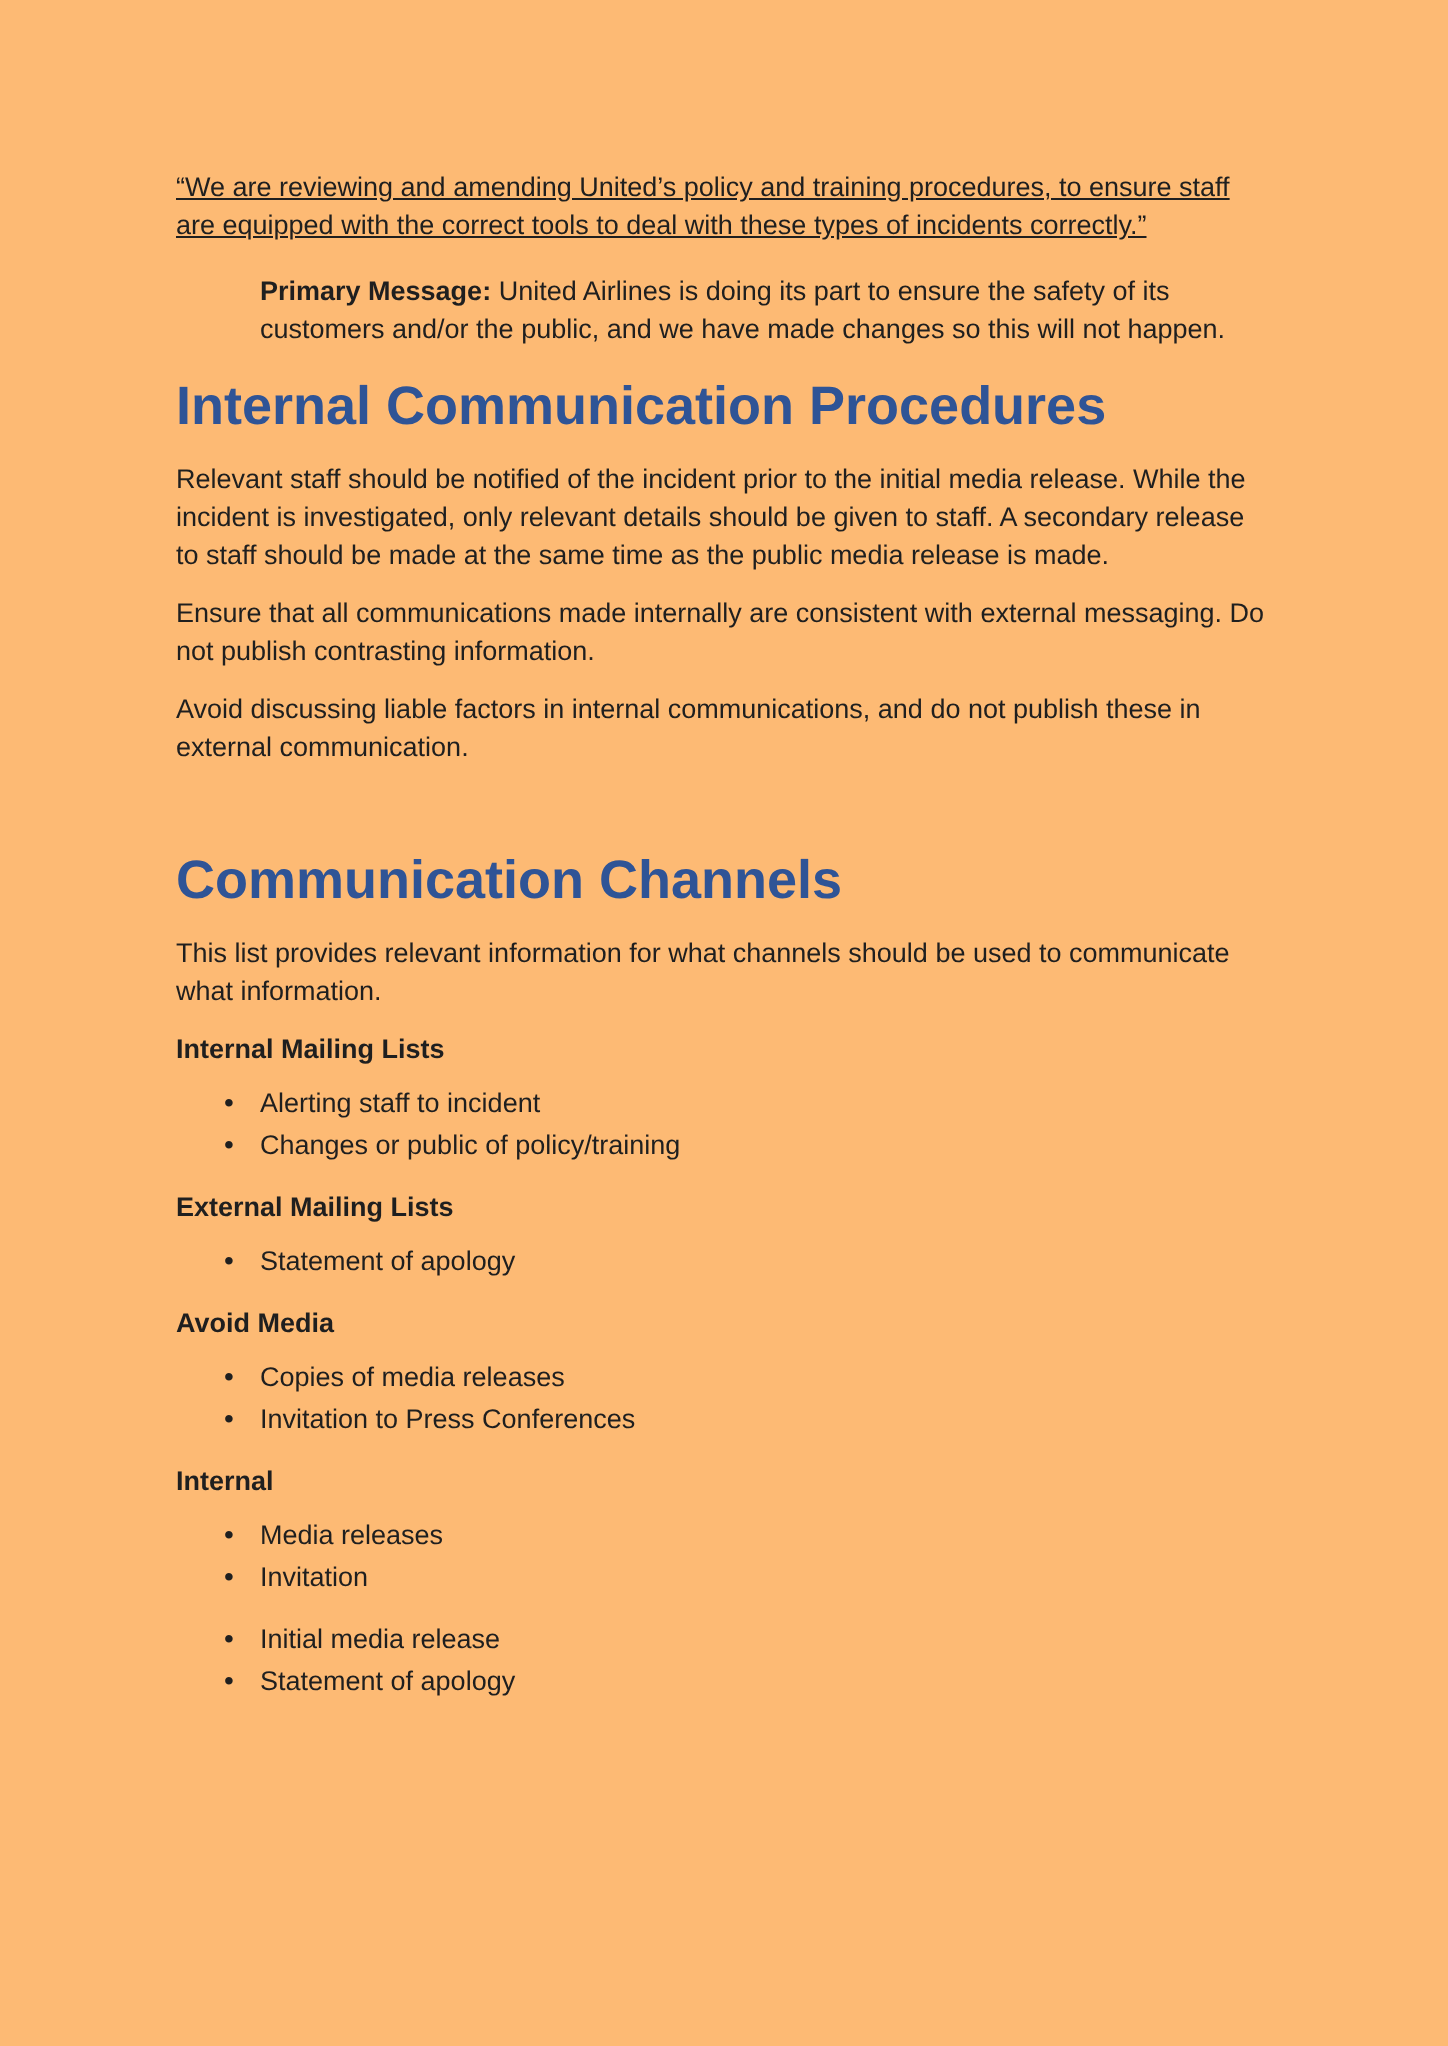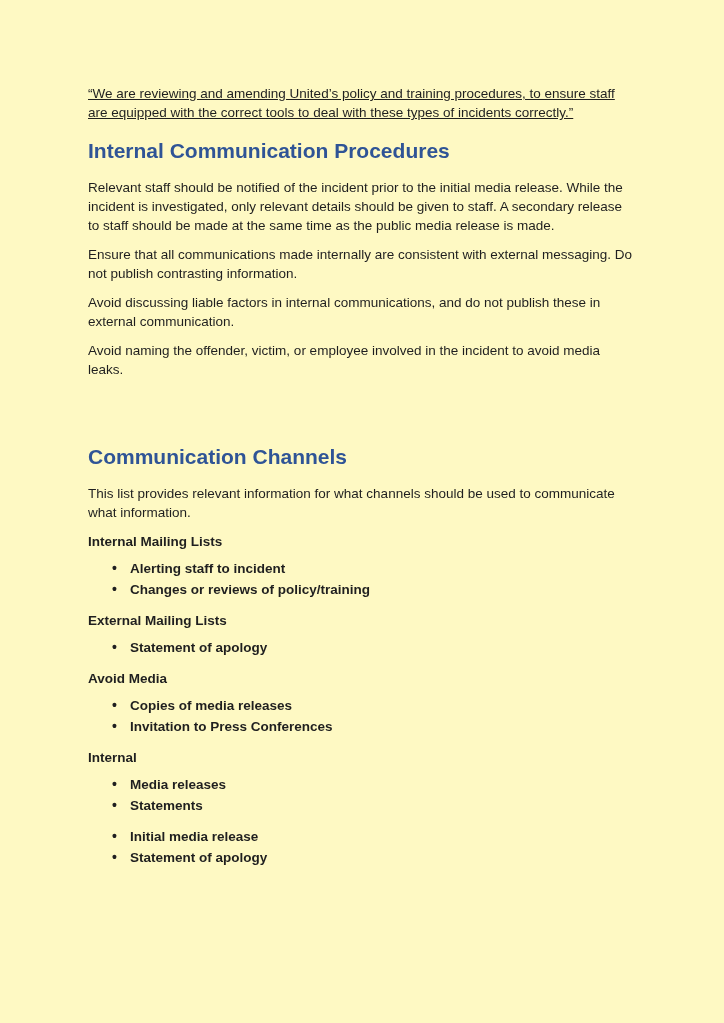--- a/index.html
+++ b/index.html
@@ -1,52 +1,51 @@
 <!DOCTYPE html>
 <html><head>
 <meta charset="utf-8">
 <style>
   html, body { margin: 0; padding: 0; background: #ffffff; }
   .page {
     width: 724px;
     height: 1023px;
-    background: #fef9c3;
+    background: #fdba74;
     box-sizing: border-box;
     padding: 84px 88px 0 88px;
     font-family: "Liberation Sans", sans-serif;
     font-size: 13.5px;
     line-height: 19px;
     color: #1f1f1f;
     overflow: hidden;
   }
   p { margin: 0 0 10px 0; }
   .quote {
     text-decoration: underline;
     margin-bottom: 14px;
   }
   .indented { margin-left: 42px; margin-bottom: 10px; }
   .run-in-label { font-weight: bold; }
   h1 {
     font-family: "Liberation Sans", sans-serif;
     color: #2F5496;
-    font-size: 21px;
+    font-size: 27px;
     line-height: 26px;
     font-weight: bold;
     margin: 16px 0 14px 0;
   }
-  h1.section-gap { margin-top: 65px; }
+  h1.section-gap { margin-top: 44px; }
   .group-title {
     font-weight: bold;
     margin: 4px 0 8px 0;
   }
   ul.bullets {
     list-style: none;
     margin: 0 0 12px 0;
     padding: 0;
-    font-weight: bold;
   }
   ul.bullets li {
     position: relative;
     margin: 0 0 2px 0;
     padding-left: 42px;
   }
   ul.bullets li::before {
     content: "\2022";
     position: absolute;
     left: 24px;
@@ -55,57 +54,57 @@
     color: #1f1f1f;
   }
 </style>
 </head>
 <body>
 
 <div class="page">
 
   <p class="quote">“We are reviewing and amending United’s policy and training procedures, to ensure staff are equipped with the correct tools to deal with these types of incidents correctly.”</p>
 
+  <p class="indented"><span class="run-in-label">Primary Message:</span><span> United Airlines is doing its part to ensure the safety of its customers and/or the public, and we have made changes so this will not happen.</span></p>
 
 
   <h1>Internal Communication Procedures</h1>
 
   <p>Relevant staff should be notified of the incident prior to the initial media release. While the incident is investigated, only relevant details should be given to staff. A secondary release to staff should be made at the same time as the public media release is made.</p>
 
   <p>Ensure that all communications made internally are consistent with external messaging. Do not publish contrasting information.</p>
 
   <p>Avoid discussing liable factors in internal communications, and do not publish these in external communication.</p>
 
-  <p>Avoid naming the offender, victim, or employee involved in the incident to avoid media leaks.</p>
 
   <h1 class="section-gap">Communication Channels</h1>
 
   <p>This list provides relevant information for what channels should be used to communicate what information.</p>
 
   <div class="group-title">Internal Mailing Lists</div>
   <ul class="bullets">
     <li>Alerting staff to incident</li>
-    <li>Changes or reviews of policy/training</li>
+    <li>Changes or public of policy/training</li>
   </ul>
 
   <div class="group-title">External Mailing Lists</div>
   <ul class="bullets">
     <li>Statement of apology</li>
   </ul>
 
   <div class="group-title">Avoid Media</div>
   <ul class="bullets">
     <li>Copies of media releases</li>
     <li>Invitation to Press Conferences</li>
   </ul>
 
   <div class="group-title">Internal</div>
   <ul class="bullets">
     <li>Media releases</li>
-    <li>Statements</li>
+    <li>Invitation</li>
   </ul>
 
   <ul class="bullets">
     <li>Initial media release</li>
     <li>Statement of apology</li>
   </ul>
 
 </div>
 
 </body></html>

